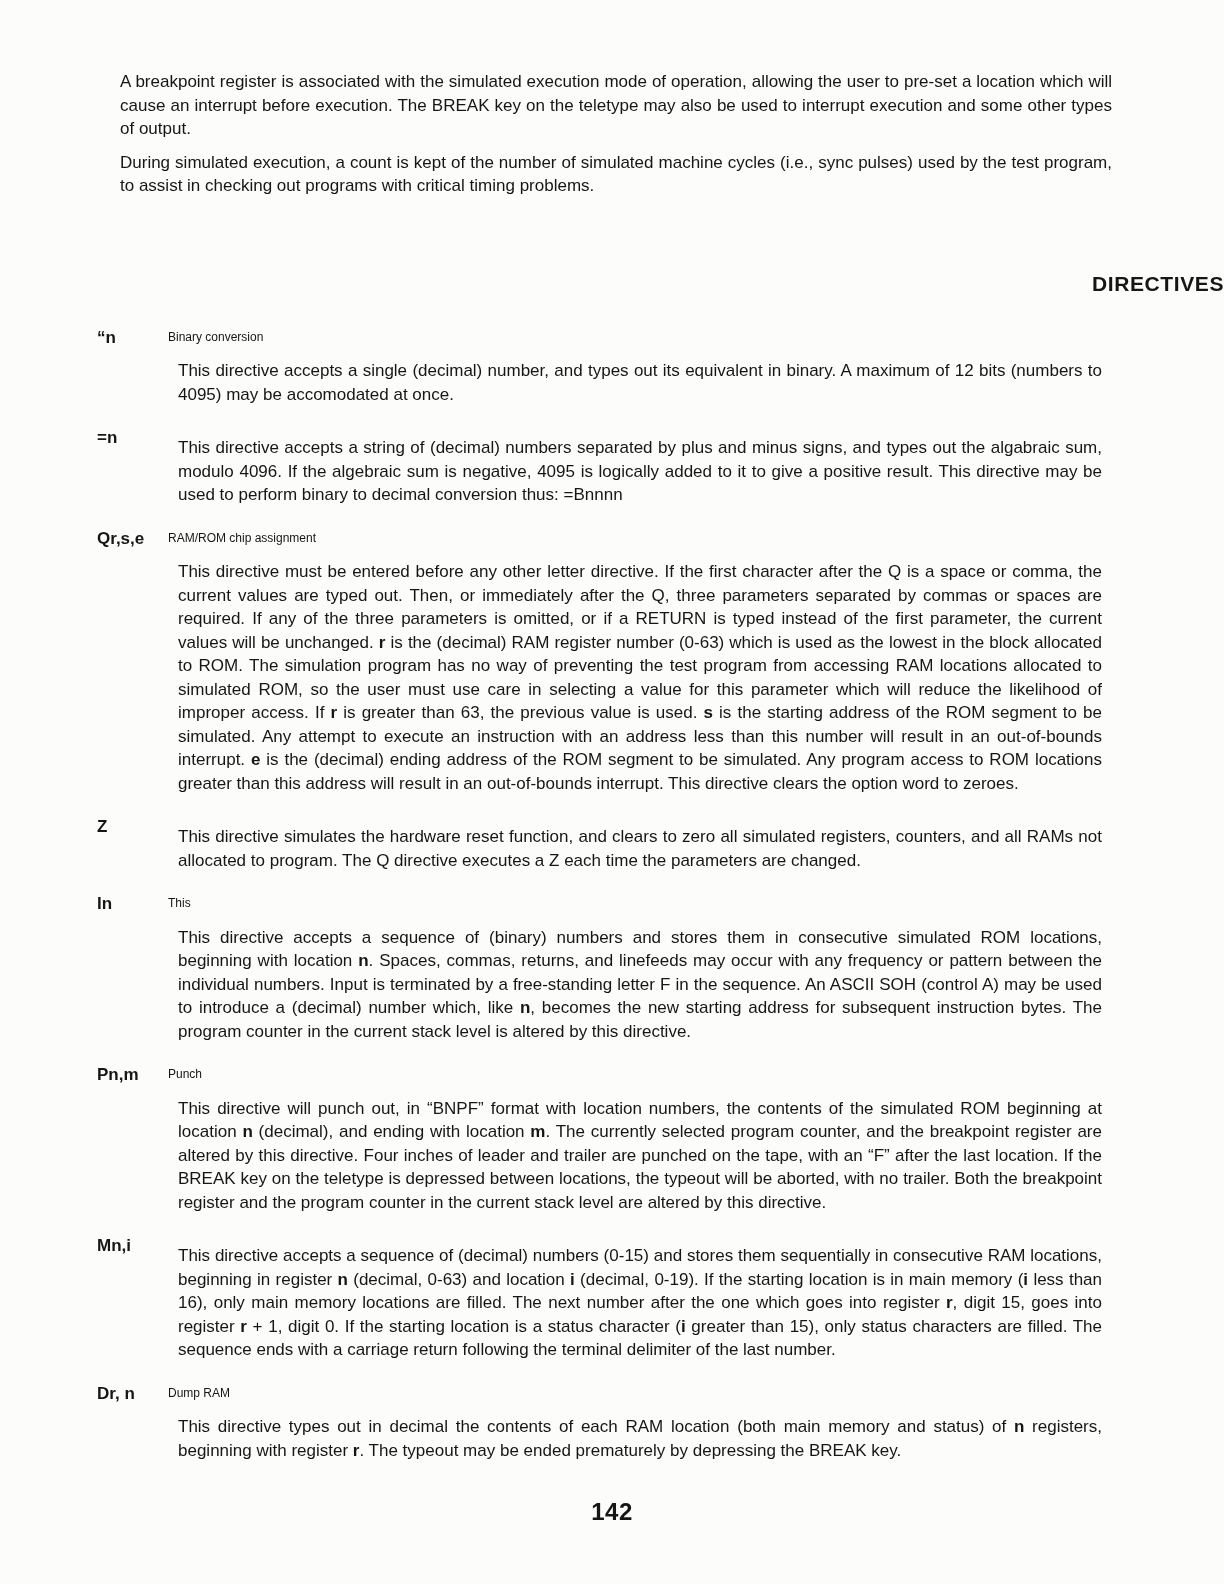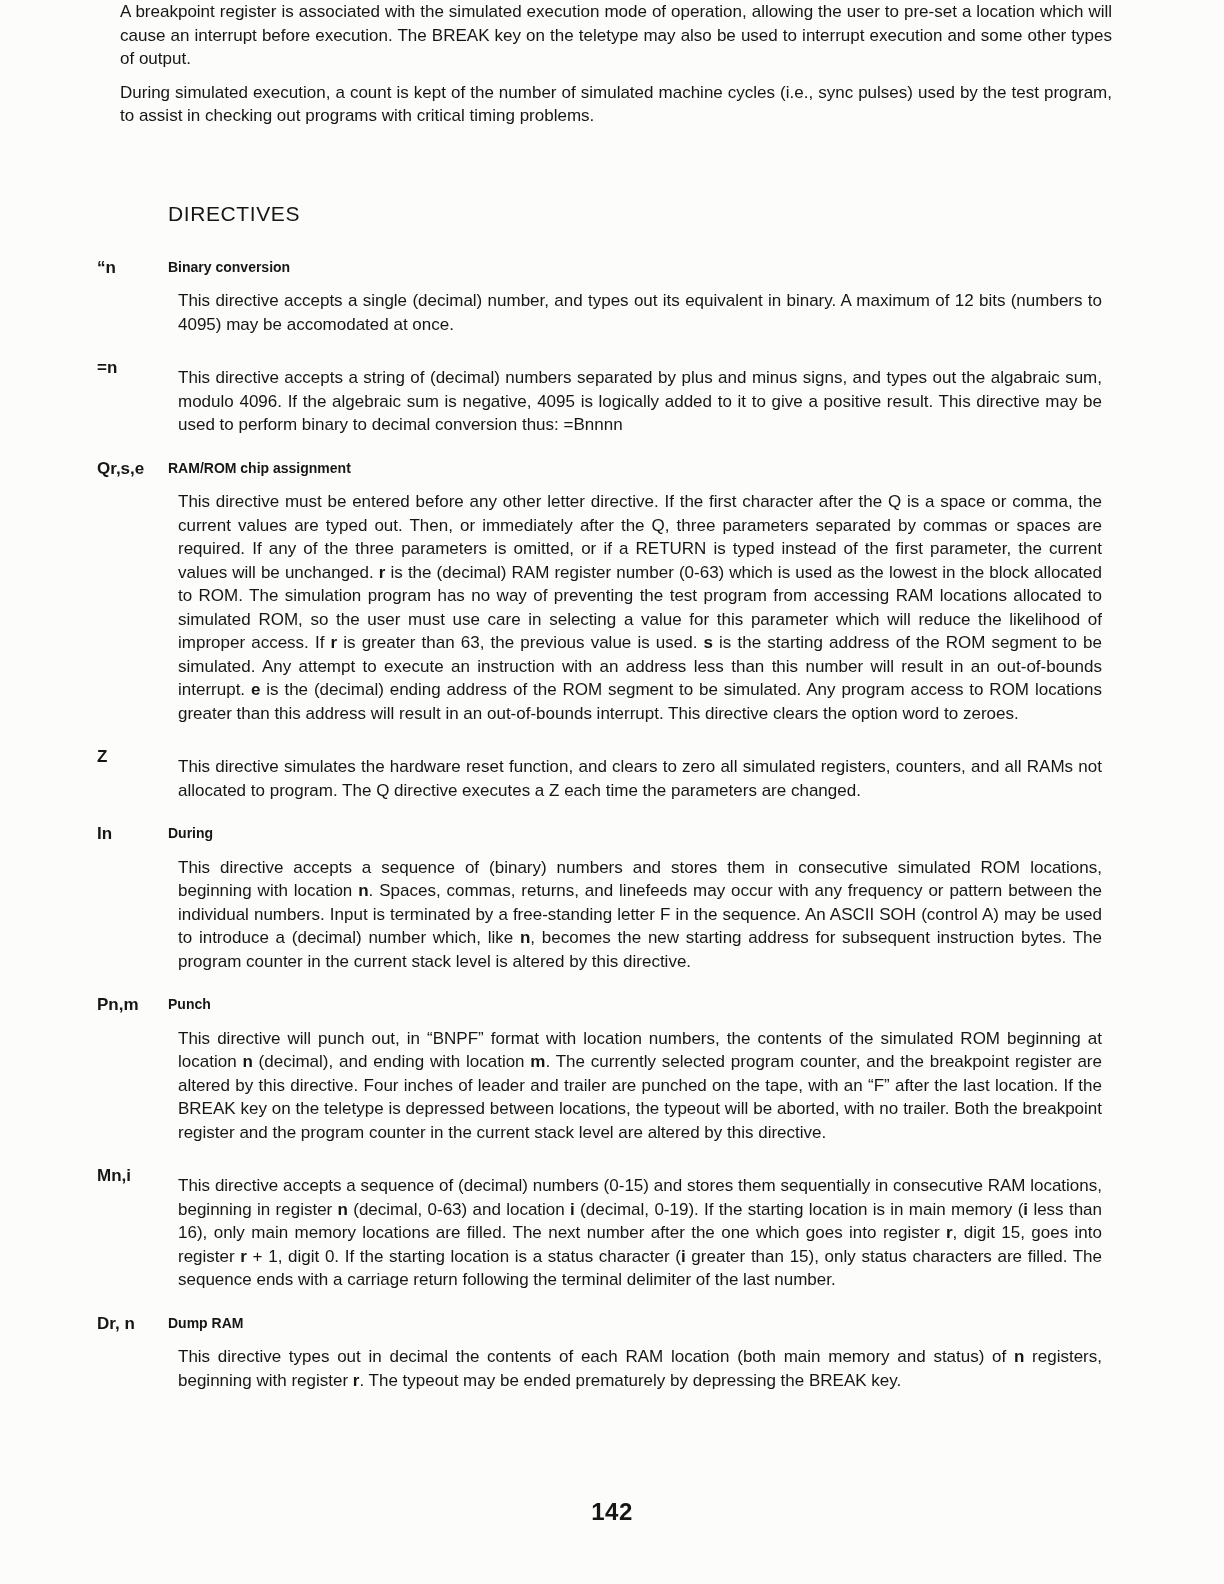--- a/index.html
+++ b/index.html
@@ -13,50 +13,52 @@
   }
   .sheet {
     position: relative;
     width: 1224px;
     height: 1584px;
     overflow: hidden;
     background: #fcfcfb;
   }
   .intro {
     margin: 0 112px 12px 120px;
+    padding-top: 70px;
   }
   .intro p {
     font-size: 17px;
     line-height: 23.5px;
     margin: 0 0 10px 0;
     text-align: justify;
   }
   .section-heading {
     margin: 74px 0 0 168px;
     font-size: 21px;
-    font-weight: 400;
+    font-weight: 700;
     letter-spacing: 0.6px;
+    text-align: right;
   }
   .dir-list {
     margin: 30px 112px 0 97px;
   }
   .dir-row {
     display: grid;
     grid-template-columns: 71px 1fr;
     margin-bottom: 10px;
   }
   .dir-label {
     font-weight: 700;
     font-size: 17px;
     line-height: 23.5px;
     white-space: nowrap;
   }
   .dir-title {
-    font-weight: 700;
-    font-size: 14px;
+    font-weight: 400;
+    font-size: 12px;
     line-height: 23.5px;
   }
   .dir-body {
     margin: 10px;
     font-size: 17px;
     line-height: 23.5px;
     text-align: justify;
   }
   .b { font-weight: 700; }
   .page-num {
@@ -105,21 +107,21 @@
       </div>
       <div class="dir-row">
         <div class="dir-label">Z</div>
         <div>
           <p class="dir-body"><span>This directive simulates the hardware reset function, and clears to zero all simulated registers, counters, and all RAMs not allocated to program.  The Q directive executes a Z each time the parameters are changed.</span></p>
         </div>
       </div>
       <div class="dir-row">
         <div class="dir-label">In</div>
         <div>
-          <div class="dir-title">During</div>
+          <div class="dir-title">This</div>
           <p class="dir-body"><span>This directive accepts a sequence of (binary) numbers and stores them in consecutive simulated ROM locations, beginning with location </span><span class="b">n</span><span>.  Spaces, commas, returns, and linefeeds may occur with any frequency or pattern between the individual numbers.  Input is terminated by a free-standing letter F in the sequence.  An ASCII SOH (control A) may be used to introduce a (decimal) number which, like </span><span class="b">n</span><span>, becomes the new starting address for subsequent instruction bytes.  The program counter in the current stack level is altered by this directive.</span></p>
         </div>
       </div>
       <div class="dir-row">
         <div class="dir-label">Pn,m</div>
         <div>
           <div class="dir-title">Punch</div>
           <p class="dir-body"><span>This directive will punch out, in “BNPF” format with location numbers, the contents of the simulated ROM beginning at location </span><span class="b">n</span><span> (decimal), and ending with location </span><span class="b">m</span><span>.  The currently selected program counter, and the breakpoint register are altered by this directive.  Four inches of leader and trailer are punched on the tape, with an “F” after the last location.  If the BREAK key on the teletype is depressed between locations, the typeout will be aborted, with no trailer.  Both the breakpoint register and the program counter in the current stack level are altered by this directive.</span></p>
         </div>
       </div>

